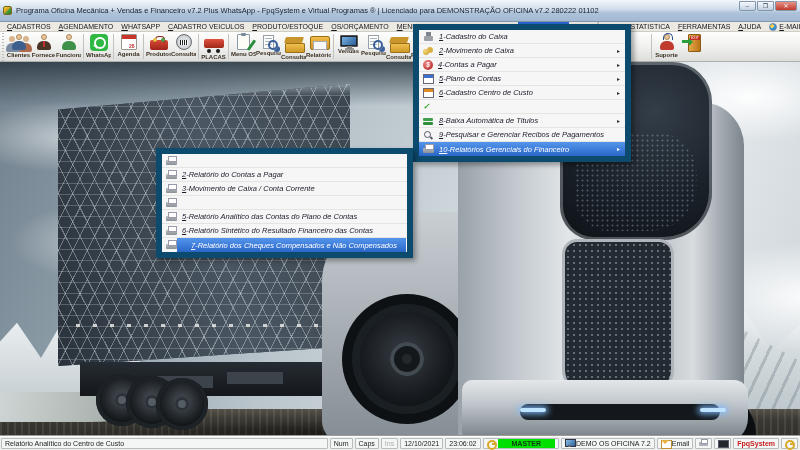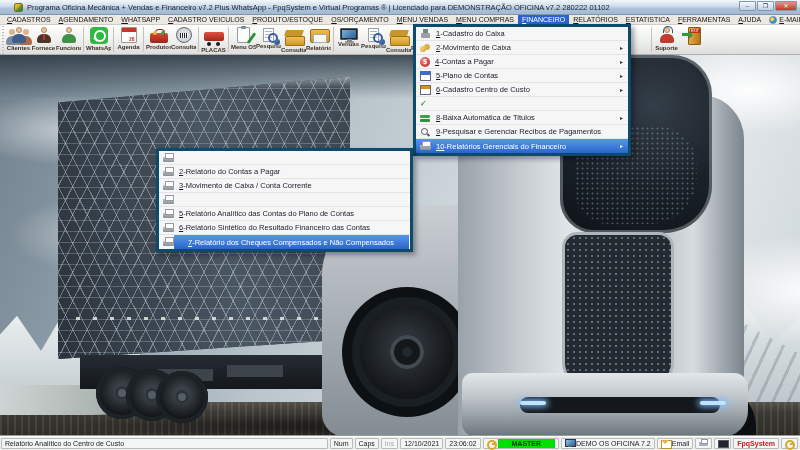--- a/index.html
+++ b/index.html
@@ -1,21 +1,21 @@
 <!DOCTYPE html>
 <html><head>
 <meta charset="utf-8">
 <style>
   * { margin:0; padding:0; box-sizing:border-box; }
   html,body { width:800px; height:450px; overflow:hidden; }
   body { font-family:"Liberation Sans", sans-serif; }
   #win { position:relative; width:800px; height:450px; background:#d4d0c8; overflow:hidden; }
 
   
-  .titlebar { position:relative; height:15px; background:linear-gradient(180deg,#f3f7fb 0%,#cfdceb 45%,#aec3da 60%,#a2b9d2 100%); border-bottom:1px solid #7f96ad; display:flex; align-items:center; padding:0 14px; }
+  .titlebar { position:relative; height:22px; background:linear-gradient(180deg,#f3f7fb 0%,#cfdceb 45%,#aec3da 60%,#a2b9d2 100%); border-bottom:1px solid #7f96ad; display:flex; align-items:center; padding:0 3px; }
   .appicon { width:9px; height:9px; border-radius:2px; background:linear-gradient(135deg,#f0d040 0%,#d8a020 45%,#4a9f3a 55%,#2a7f2a 100%); border:1px solid #7a6a20; margin-right:4px; flex:0 0 auto; }
   .apptitle { font-size:7.5px; color:#16202c; white-space:nowrap; overflow:hidden; }
   .winbtns { position:absolute; right:3px; top:1px; display:flex; gap:1px; }
   .wbtn { width:17px; height:10px; font-size:6px; line-height:9px; text-align:center; color:#2a3a4a; background:linear-gradient(180deg,#f6f9fc,#c2d0e0); border:1px solid #8396aa; border-radius:0 0 2px 2px; }
   .wbtn.close { width:22px; background:linear-gradient(180deg,#e8938a,#c0392b); color:#fff; }
 
   
   .menubar { height:10px; background:#ece9e2; border-bottom:1px solid #cfccc4; display:flex; align-items:center; padding:0 3px; gap:0; }
   .menu-item { font-size:7px; color:#14141c; padding:0 4px; height:10px; line-height:10px; white-space:nowrap; display:flex; align-items:center; }
   .menu-item.active { background:#2a63cf; color:#fff; }
@@ -131,21 +131,21 @@
   .windshield::after { content:''; position:absolute; left:10%; top:40%; width:80%; height:55%; background-image:radial-gradient(circle,rgba(185,205,220,.30) .8px,transparent 1.3px); background-size:5px 5px; border-radius:inherit; }
   .grille { position:absolute; left:565px; top:180px; width:106px; height:150px; border-radius:12px 12px 22px 22px; background-color:#232a31; background-image:radial-gradient(circle,rgba(150,168,180,.55) .9px,transparent 1.4px); background-size:6px 6px; box-shadow:0 0 0 3px #aeb5bb; }
   .bumper { position:absolute; left:462px; top:318px; width:286px; height:64px; background:linear-gradient(180deg,#e3e7ea 0%,#bfc5ca 38%,#878f96 80%,#6b737a 100%); border-radius:10px 14px 26px 14px; }
   .bumper::before { content:''; position:absolute; left:58px; top:24px; width:200px; height:16px; background:#14181c; border-radius:8px; }
   .led { position:absolute; top:346px; width:26px; height:4px; border-radius:2px; background:#bfe4ff; box-shadow:0 0 6px 2px rgba(130,190,255,.9); }
   .led-l { left:520px; } .led-r { left:700px; }
   .rwheel { position:absolute; left:672px; top:330px; width:84px; height:60px; border-radius:50% 50% 8px 8px/70% 70% 8px 8px; background:#0c0f12; }
   .tshadow { position:absolute; left:60px; top:358px; width:660px; height:26px; border-radius:50%; background:radial-gradient(closest-side,rgba(0,0,0,.55),rgba(0,0,0,0)); }
 
   
-  .popup { position:absolute; background:#f6f6f6; border:3px solid #0c4a6e; box-shadow:3px 3px 5px rgba(0,0,0,.35); z-index:50; }
+  .popup { position:absolute; background:#f6f6f6; border:6px solid #0c4a6e; box-shadow:3px 3px 5px rgba(0,0,0,.35); z-index:50;font-style:italic; }
   .dropdown { left:413px; top:24px; width:218px; }
   .submenu { left:156px; top:148px; width:257px; z-index:60; }
   .mrow { position:relative; height:14px; display:flex; align-items:center; border-bottom:1px solid #e4e4e4; padding:0 4px 0 4px; }
   .mrow:last-child { border-bottom:none; }
   .mrow .txt { font-size:7.5px; color:#1b1b2a; white-space:nowrap; overflow:hidden; flex:1; padding-left:5px; }
   .mrow .txt u { text-decoration:underline; }
   .mrow .arr { font-size:5px; color:#333; margin-left:auto; padding-left:4px; }
   .mrow.sel { background:linear-gradient(180deg,#5496ec 0%,#2a66c8 100%); border-bottom-color:#2a66c8; }
   .mrow.sel .txt, .mrow.sel .arr { color:#fff; }
   .mrow.sel-after-icon { background:none; }

